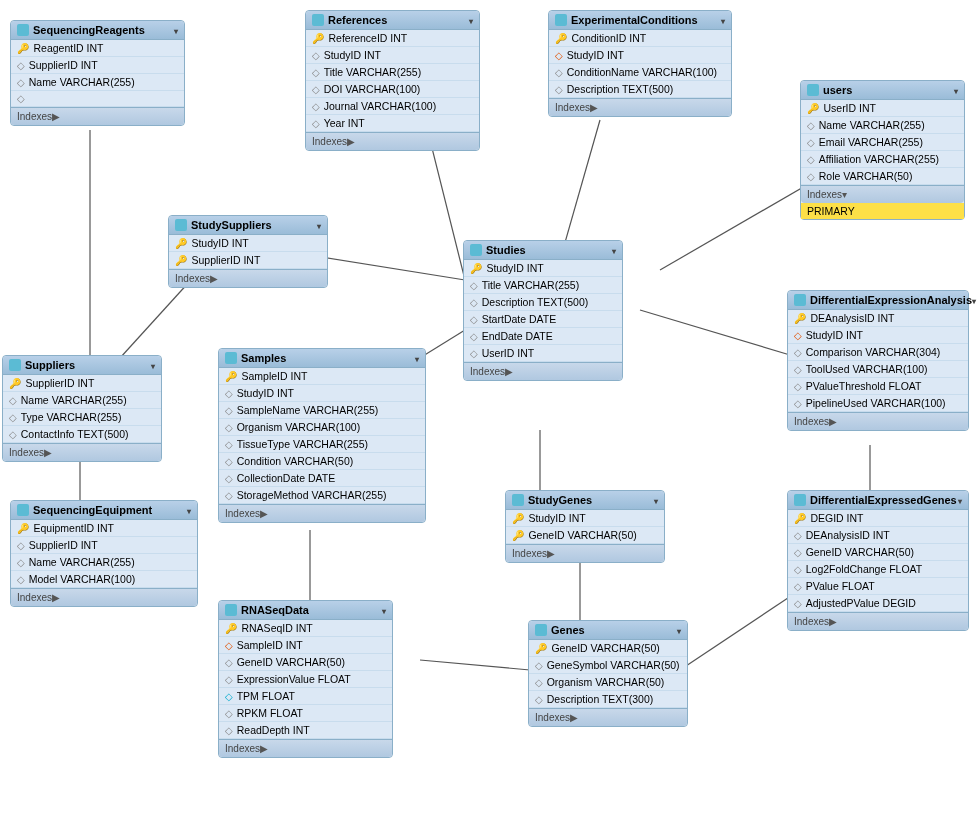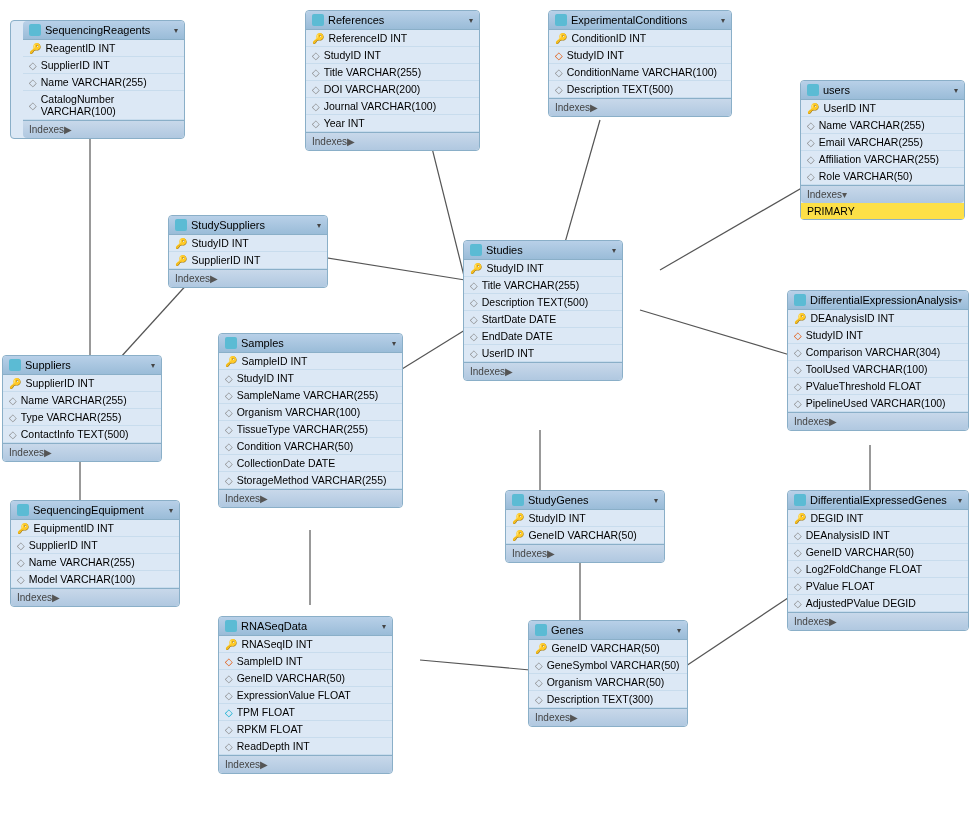--- a/index.html
+++ b/index.html
@@ -23,24 +23,24 @@
       background: #dce8f5;
       border: 1px solid #8aafc8;
       border-radius: 4px;
       min-width: 160px;
     }
     .table-header {
       background: linear-gradient(to bottom, #b8d0e8, #9abcd8);
       border-bottom: 1px solid #8aafc8;
       padding: 3px 6px;
       display: flex;
-      align-items: center;
+      align-items: flex-end;
       justify-content: space-between;
       border-radius: 4px 4px 0 0;
-      font-weight: normal;
+      font-weight: bold;
       font-size: 11px;
     }
     .table-header-left {
       display: flex;
       align-items: center;
       gap: 4px;
     }
     .header-icon {
       width: 12px;
       height: 12px;
@@ -138,21 +138,21 @@
 
     <line x1="420" y1="660" x2="530" y2="670"></line>
 
     <line x1="580" y1="555" x2="580" y2="625"></line>
 
     <line x1="870" y1="445" x2="870" y2="495"></line>
 
     <line x1="830" y1="570" x2="680" y2="670"></line>
   </svg>
 
-  <div class="table-box" style="left:10px; top:20px; width:175px;padding-left:12px;">
+  <div class="table-box" style="left:10px; top:20px; width:175px;">
     <div class="table-header">
       <div class="table-header-left">
         <span class="header-icon cyan"></span>
         <span>SequencingReagents</span>
       </div>
       <span class="chevron-down">▾</span>
     </div>
     <div class="table-row-item">
         <span class="key-icon">🔑</span>
         <span>ReagentID INT</span>
@@ -160,21 +160,20 @@
     <div class="table-row-item">
         <span class="diamond-gray">◇</span>
         <span>SupplierID INT</span>
       </div>
     <div class="table-row-item">
         <span class="diamond-gray">◇</span>
         <span>Name VARCHAR(255)</span>
       </div>
     <div class="table-row-item">
         <span class="diamond-gray">◇</span>
-        <span>CatalogNumber VARCHAR(100)</span>
       </div>
     <div class="table-footer">
       <span>Indexes</span>
       <span class="footer-arrow">▶</span>
     </div>
   </div>
 
   <div class="table-box" style="left:305px; top:10px; width:175px;">
     <div class="table-header">
       <div class="table-header-left">
@@ -190,21 +189,21 @@
     <div class="table-row-item">
         <span class="diamond-gray">◇</span>
         <span>StudyID INT</span>
       </div>
     <div class="table-row-item">
         <span class="diamond-gray">◇</span>
         <span>Title VARCHAR(255)</span>
       </div>
     <div class="table-row-item">
         <span class="diamond-gray">◇</span>
-        <span>DOI VARCHAR(200)</span>
+        <span>DOI VARCHAR(100)</span>
       </div>
     <div class="table-row-item">
         <span class="diamond-gray">◇</span>
         <span>Journal VARCHAR(100)</span>
       </div>
     <div class="table-row-item">
         <span class="diamond-gray">◇</span>
         <span>Year INT</span>
       </div>
     <div class="table-footer">
@@ -401,21 +400,21 @@
     <div class="table-row-item">
         <span class="diamond-gray">◇</span>
         <span>ContactInfo TEXT(500)</span>
       </div>
     <div class="table-footer">
       <span>Indexes</span>
       <span class="footer-arrow">▶</span>
     </div>
   </div>
 
-  <div class="table-box" style="left:218px; top:333px; width:185px;">
+  <div class="table-box" style="left:218px; top:348px; width:208px;">
     <div class="table-header">
       <div class="table-header-left">
         <span class="header-icon cyan"></span>
         <span>Samples</span>
       </div>
       <span class="chevron-down">▾</span>
     </div>
     <div class="table-row-item">
         <span class="key-icon">🔑</span>
         <span>SampleID INT</span>
@@ -507,21 +506,21 @@
     <div class="table-row-item">
         <span class="diamond-gray">◇</span>
         <span>AdjustedPValue DEGID</span>
       </div>
     <div class="table-footer">
       <span>Indexes</span>
       <span class="footer-arrow">▶</span>
     </div>
   </div>
 
-  <div class="table-box" style="left:10px; top:500px; width:170px;">
+  <div class="table-box" style="left:10px; top:500px; width:188px;">
     <div class="table-header">
       <div class="table-header-left">
         <span class="header-icon cyan"></span>
         <span>SequencingEquipment</span>
       </div>
       <span class="chevron-down">▾</span>
     </div>
     <div class="table-row-item">
         <span class="key-icon">🔑</span>
         <span>EquipmentID INT</span>
@@ -537,21 +536,21 @@
     <div class="table-row-item">
         <span class="diamond-gray">◇</span>
         <span>Model VARCHAR(100)</span>
       </div>
     <div class="table-footer">
       <span>Indexes</span>
       <span class="footer-arrow">▶</span>
     </div>
   </div>
 
-  <div class="table-box" style="left:218px; top:616px; width:175px;">
+  <div class="table-box" style="left:218px; top:600px; width:175px;">
     <div class="table-header">
       <div class="table-header-left">
         <span class="header-icon cyan"></span>
         <span>RNASeqData</span>
       </div>
       <span class="chevron-down">▾</span>
     </div>
     <div class="table-row-item">
         <span class="key-icon">🔑</span>
         <span>RNASeqID INT</span>

